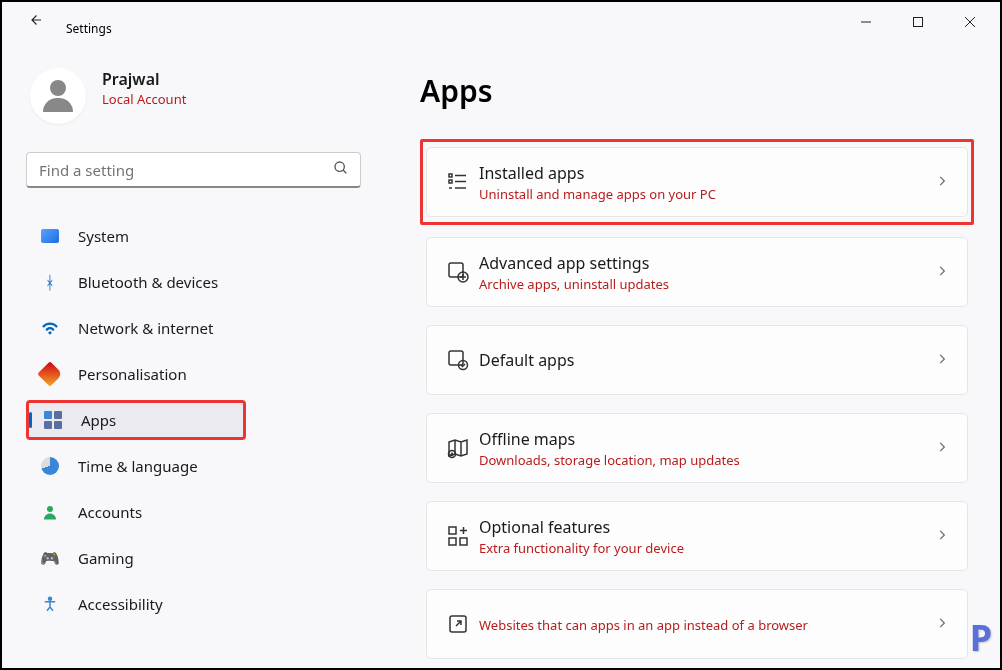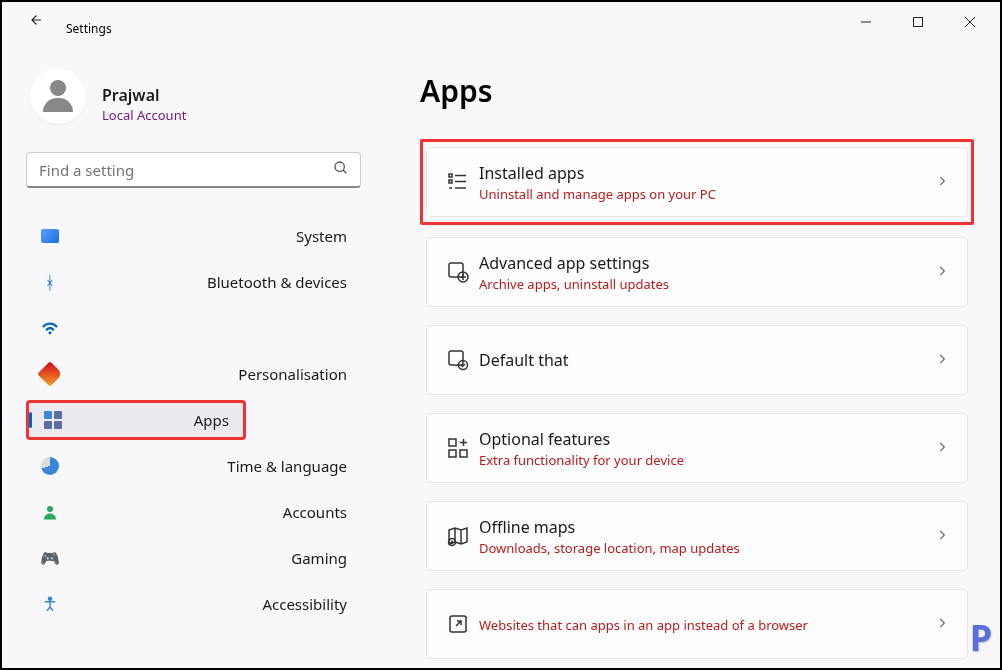--- a/index.html
+++ b/index.html
@@ -8,33 +8,33 @@
 .titlebar { height: 40px; display: flex; align-items: center; justify-content: space-between; padding: 0 8px 0 20px; }
 .titlebar-left { display: flex; align-items: center; gap: 18px; }
 .back-btn { font-size: 16px; padding: 4px; cursor: pointer; }
 .app-title { font-size: 12px; margin-top: 12px; }
 .win-controls { display: flex; gap: 8px; }
 .win-btn { width: 44px; height: 32px; display: flex; align-items: center; justify-content: center; font-size: 14px; cursor: pointer; }
 
 .content { display: flex; height: calc(100% - 40px); }
 
 .sidebar { width: 370px; padding: 20px 4px 0 24px; }
-.profile { display: flex; align-items: flex-end; gap: 16px; padding: 6px 4px 28px 4px; }
+.profile { display: flex; align-items: flex-start; gap: 16px; padding: 6px 4px 28px 4px; }
 .avatar { width: 56px; height: 56px; border-radius: 50%; background: #fff; display: flex; flex-direction: column; align-items: center; justify-content: center; box-shadow: 0 1px 3px rgba(0,0,0,0.05); }
 .avatar-head { width: 16px; height: 16px; border-radius: 50%; background: #888; margin-bottom: 2px; }
 .avatar-body { width: 30px; height: 14px; border-radius: 14px 14px 0 0; background: #888; }
 .profile-name { font-size: 16px; font-weight: 600; color: #1a1a1a; }
-.profile-type { font-size: 13px; color: #701a75; }
+.profile-type { font-size: 13px; color: #b91c1c; }
 
 .search-wrap { position: relative; margin-bottom: 28px; width: 335px; }
 .search-input { width: 100%; height: 36px; border: 1px solid #ccc; border-bottom: 2px solid #888; border-radius: 4px; padding: 0 60px 0 12px; font-size: 15px; background: #fff; outline: none; }
 .search-icon { position: absolute; right: 12px; top: 50%; transform: translateY(-50%); color: #555; }
 
 .nav { display: flex; flex-direction: column; }
-.nav-item { display: flex; align-items: center; gap: 18px; height: 40px; padding: 0 14px; border-radius: 4px; cursor: pointer; position: relative; margin-bottom: 6px; width: 335px; justify-content: space-between; }
+.nav-item { display: flex; align-items: center; gap: 18px; height: 40px; padding: 0 14px; border-radius: 4px; cursor: pointer; position: relative; margin-bottom: 6px; width: 335px; }
 .nav-item.active { background: #eaeaf0; }
 .nav-item.active::before { content: ""; position: absolute; left: 0; top: 9px; bottom: 9px; width: 3px; background: #0067c0; border-radius: 2px; }
 .nav-icon { width: 20px; height: 20px; display: flex; align-items: center; justify-content: center; flex-shrink: 0; }
 .nav-label { font-size: 15px; color: #1a1a1a; }
 .highlight-sidebar { border: 3px solid #e33; width: 220px !important; margin-bottom: 6px; }
 
 .main { flex: 1; padding: 28px 26px 0 48px; overflow: hidden; }
 .page-title { font-size: 30px; font-weight: 600; margin-bottom: 28px; }
 .cards { display: flex; flex-direction: column; gap: 6px; }
 .card-wrap { border: 3px solid transparent; border-radius: 2px; padding: 3px 3px; }
@@ -126,20 +126,21 @@
       <div class="nav-item">
         <span class="nav-icon ico-bt">ᚼ</span>
         <span class="nav-label">Bluetooth &amp; devices</span>
       </div>
       <div class="nav-item">
         <span class="nav-icon ico-wifi">
           <svg width="20" height="16" viewBox="0 0 24 20" fill="#0067c0">
               <path d="M12 18c-1 0-2-1-2-2s1-2 2-2 2 1 2 2-1 2-2 2zm-5-5c-1-1 0-2 0-2 3-3 7-3 10 0 0 0 1 1 0 2s-2 0-2 0c-2-2-4-2-6 0 0 0-1 1-2 0zm-4-4c-1-1 0-2 0-2 5-5 13-5 18 0 0 0 1 1 0 2s-2 0-2 0c-4-4-10-4-14 0 0 0-1 1-2 0z"></path>
             </svg>
         </span>
+        <span class="nav-label">Network &amp; internet</span>
       </div>
       <div class="nav-item">
         <span class="nav-icon">
             <div class="ico-pers"></div>
           </span>
         <span class="nav-label">Personalisation</span>
       </div>
       <div class="nav-item active highlight-sidebar">
         <span class="nav-icon">
             <div class="ico-apps">
@@ -227,21 +228,39 @@
       <div class="card-wrap">
         <div class="card">
           <span class="card-icon">
               <svg width="24" height="24" viewBox="0 0 24 24" fill="none" stroke="#333" stroke-width="1.5">
                 <rect x="3" y="3" width="14" height="14" rx="2"></rect>
                 <circle cx="17" cy="17" r="4.5"></circle>
                 <path d="M15 17l1.5 1.5L19 16"></path>
               </svg>
             </span>
           <div class="card-text">
-              <div class="card-title">Default that</div>
+              <div class="card-title">Default apps</div>
+            </div>
+          <span class="chevron"><svg width="14" height="14" viewBox="0 0 24 24" fill="none" stroke="#666" stroke-width="2">
+                <path d="M9 5l7 7-7 7"></path>
+              </svg></span>
+        </div>
+      </div>
+      <div class="card-wrap">
+        <div class="card">
+          <span class="card-icon">
+              <svg width="24" height="24" viewBox="0 0 24 24" fill="none" stroke="#333" stroke-width="1.5">
+                <path d="M3 6l6-2 6 2 6-2v14l-6 2-6-2-6 2z M9 4v14 M15 6v14"></path>
+                <circle cx="6" cy="18" r="3.5"></circle>
+                <path d="M6 16.5v3M4.5 18l1.5 1.5L7.5 18"></path>
+              </svg>
+            </span>
+          <div class="card-text">
+              <div class="card-title">Offline maps</div>
+              <div class="card-sub">Downloads, storage location, map updates</div>
             </div>
           <span class="chevron"><svg width="14" height="14" viewBox="0 0 24 24" fill="none" stroke="#666" stroke-width="2">
                 <path d="M9 5l7 7-7 7"></path>
               </svg></span>
         </div>
       </div>
       <div class="card-wrap">
         <div class="card">
           <span class="card-icon">
               <svg width="24" height="24" viewBox="0 0 24 24" fill="none" stroke="#333" stroke-width="1.5">
@@ -257,38 +276,20 @@
             </div>
           <span class="chevron"><svg width="14" height="14" viewBox="0 0 24 24" fill="none" stroke="#666" stroke-width="2">
                 <path d="M9 5l7 7-7 7"></path>
               </svg></span>
         </div>
       </div>
       <div class="card-wrap">
         <div class="card">
           <span class="card-icon">
               <svg width="24" height="24" viewBox="0 0 24 24" fill="none" stroke="#333" stroke-width="1.5">
-                <path d="M3 6l6-2 6 2 6-2v14l-6 2-6-2-6 2z M9 4v14 M15 6v14"></path>
-                <circle cx="6" cy="18" r="3.5"></circle>
-                <path d="M6 16.5v3M4.5 18l1.5 1.5L7.5 18"></path>
-              </svg>
-            </span>
-          <div class="card-text">
-              <div class="card-title">Offline maps</div>
-              <div class="card-sub">Downloads, storage location, map updates</div>
-            </div>
-          <span class="chevron"><svg width="14" height="14" viewBox="0 0 24 24" fill="none" stroke="#666" stroke-width="2">
-                <path d="M9 5l7 7-7 7"></path>
-              </svg></span>
-        </div>
-      </div>
-      <div class="card-wrap">
-        <div class="card">
-          <span class="card-icon">
-              <svg width="24" height="24" viewBox="0 0 24 24" fill="none" stroke="#333" stroke-width="1.5">
                 <rect x="4" y="4" width="16" height="16" rx="2"></rect>
                 <path d="M10 14l5-5M11 9h4v4"></path>
               </svg>
             </span>
           <div class="card-text">
               <div class="card-sub">Websites that can apps in an app instead of a browser</div>
             </div>
           <span class="chevron"><svg width="14" height="14" viewBox="0 0 24 24" fill="none" stroke="#666" stroke-width="2">
                 <path d="M9 5l7 7-7 7"></path>
               </svg></span>

